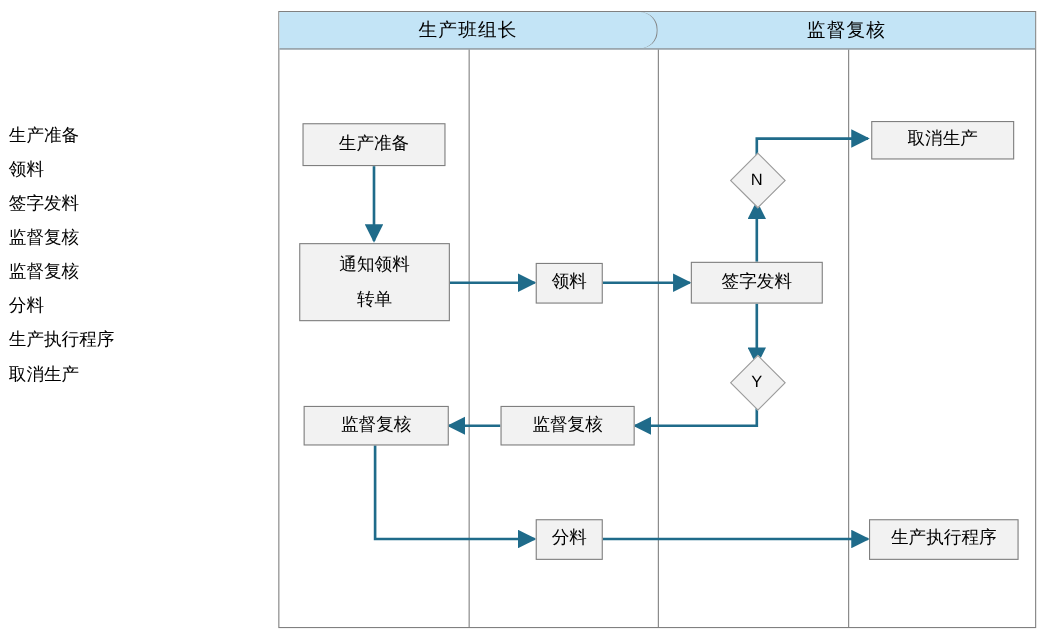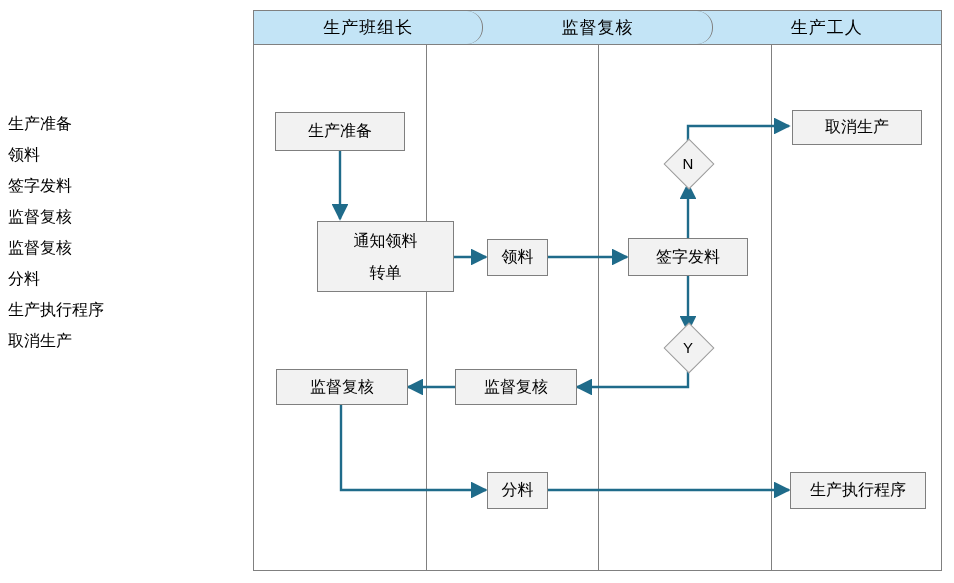--- a/index.html
+++ b/index.html
@@ -81,21 +81,21 @@
     border: 1px solid #7f7f7f;
     display: flex;
     align-items: center;
     justify-content: center;
     text-align: center;
     font-size: 16px;
     color: #000000;
     line-height: 1.55;
     z-index: 3;
   }
-  .node.two-line { line-height: 2.0; margin-left: 45px; }
+  .node.two-line { line-height: 2.0; }
 
   .decision {
     position: absolute;
     width: 34px;
     height: 34px;
     background: #f2f2f2;
     border: 1px solid #9a9a9a;
     transform: rotate(45deg);
     z-index: 3;
   }
@@ -134,21 +134,20 @@
   <div class="step-item">分料</div>
   <div class="step-item">生产执行程序</div>
   <div class="step-item">取消生产</div>
 </div>
 
 <div id="swimlane">
 
   <div id="lane-header">
     <div class="lane-title">生产班组长</div>
     <div class="lane-title">监督复核</div>
-    <div class="lane-title">生产工人</div>
   </div>
 
   <div class="lane-divider" style="left:172px;"></div>
   <div class="lane-divider" style="left:344px;"></div>
   <div class="lane-divider" style="left:517px;"></div>
 </div>
 
 <svg id="connectors" viewBox="0 0 954 583">
   <defs>
     <marker id="arrow" viewBox="0 0 10 10" refX="9" refY="5" markerWidth="7" markerHeight="7" orient="auto-start-reverse">

